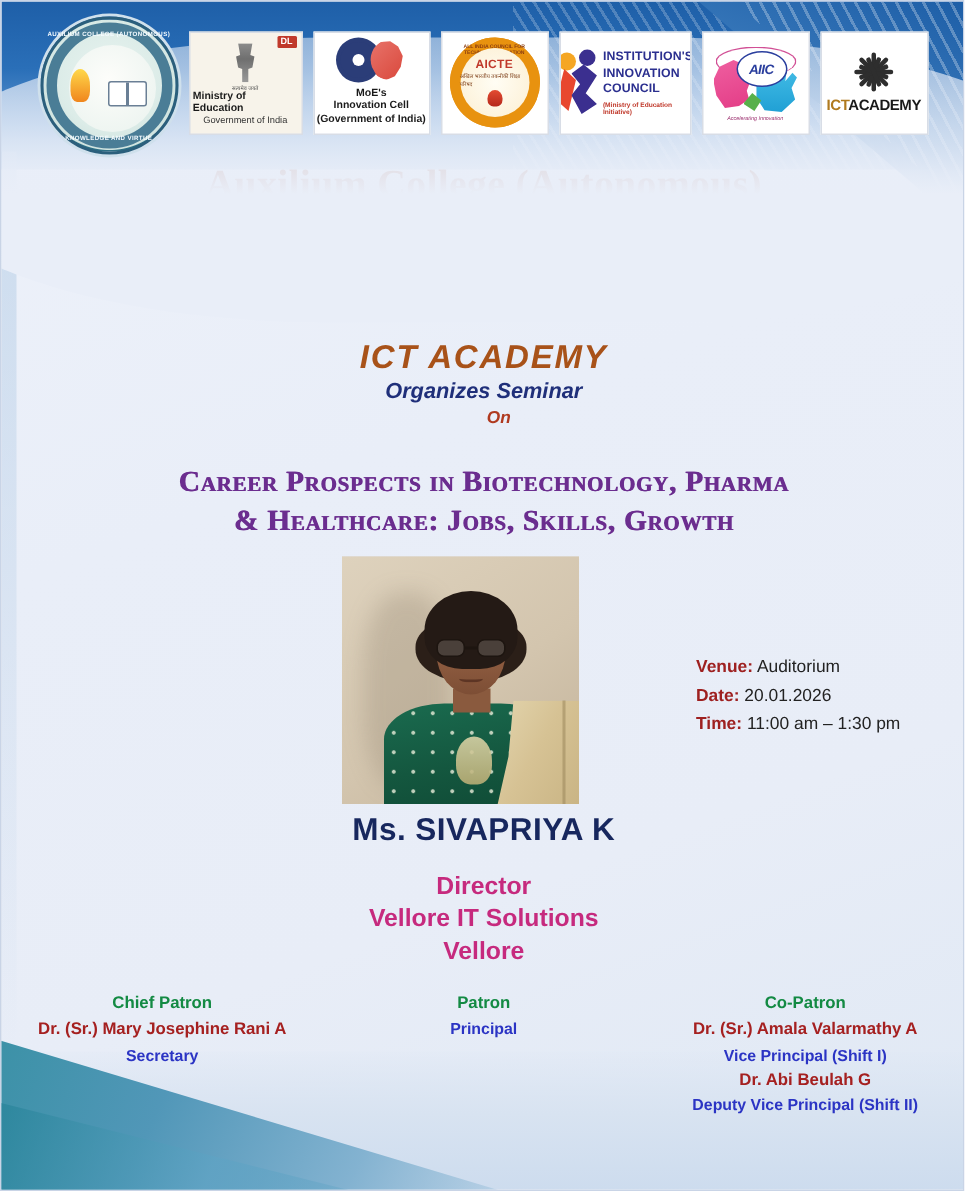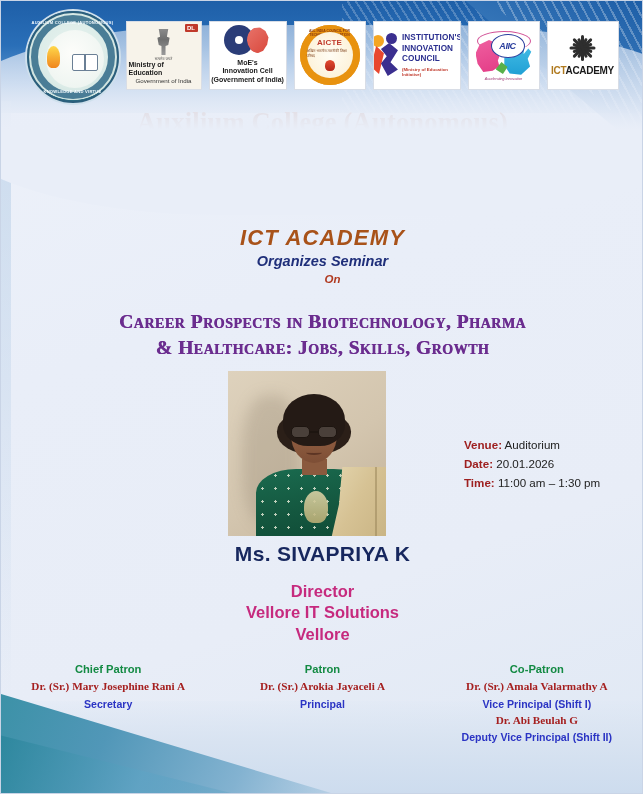--- a/index.html
+++ b/index.html
@@ -287,21 +287,21 @@
     font-size:16.5px; font-weight:700; color:#c62a7e; line-height:1.3;
   }
 
   
   .patrons {
     position:absolute; top:660px; left:0; width:643px;
     display:flex; justify-content:space-around; align-items:flex-start;
   }
   .pcol { width:33%; text-align:center; }
   .p-head { font-size:11.2px; font-weight:700; color:#138a43; line-height:1.55; }
-  .p-name { font-size:11.2px; font-weight:700; color:#a52020; line-height:1.55;font-family:Liberation Serif, serif; }
+  .p-name { font-size:11.2px; font-weight:700; color:#a52020; line-height:1.55; }
   .p-title{ font-size:10.6px; font-weight:700; color:#2b34c4; line-height:1.55; }
 </style>
 </head>
 <body>
 
 <div class="poster">
 
   <div class="topband"></div>
   <div class="topband-stripes"></div>
   <div class="topright-wedge"></div>
@@ -453,21 +453,20 @@
   </div>
 
   <div class="patrons">
     <div class="pcol">
       <div class="p-head">Chief Patron</div>
       <div class="p-name">Dr. (Sr.) Mary Josephine Rani A</div>
       <div class="p-title">Secretary</div>
     </div>
     <div class="pcol">
       <div class="p-head">Patron</div>
-      <div class="p-name">Dr. (Sr.) Arokia Jayaceli A</div>
       <div class="p-title">Principal</div>
     </div>
     <div class="pcol">
       <div class="p-head">Co-Patron</div>
       <div class="p-name">Dr. (Sr.) Amala Valarmathy A</div>
       <div class="p-title">Vice Principal (Shift I)</div>
       <div class="p-name">Dr. Abi Beulah G</div>
       <div class="p-title">Deputy Vice Principal (Shift II)</div>
     </div>
   </div>

